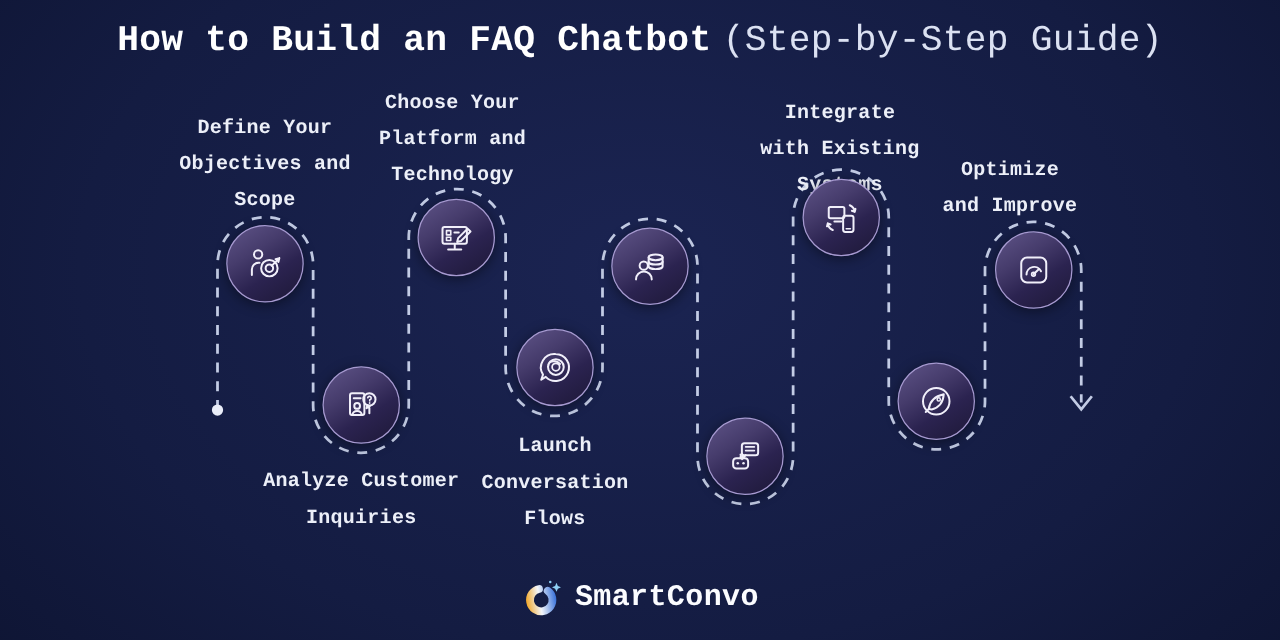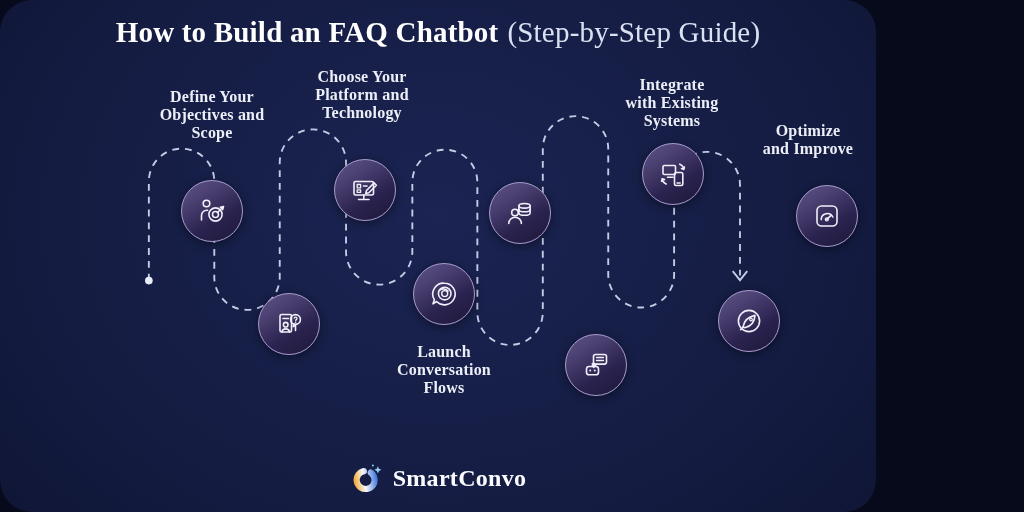--- a/index.html
+++ b/index.html
@@ -1,38 +1,37 @@
 <!DOCTYPE html>
 <html><head>
 <meta charset="utf-8">
 <style>
   html,body{margin:0;padding:0;background:#060a1a;}
   .canvas{
-    position:relative;width:876px;height:512px;overflow:hidden;
-    font-family:Liberation Serif, serif;
+    position:relative;width:1024px;height:512px;overflow:hidden;
+    font-family:Liberation Mono, monospace;
     background:radial-gradient(95% 130% at 50% 42%, #1b2452 0%, #141c42 46%, #0c122e 82%, #090e24 100%);
-    border-radius:32px;
   }
   
   .title{position:absolute;top:16px;left:0;width:100%;text-align:center;
     font-size:29px;color:#ffffff;letter-spacing:.2px;white-space:nowrap;}
   .title .main{font-weight:700;}
   .title .suffix{font-weight:300;color:#dbe1f2;margin-left:9px;}
   
   .path-svg{position:absolute;inset:0;}
   
   .circle{position:absolute;width:62px;height:62px;border-radius:50%;
     background:linear-gradient(148deg,#5f5488 0%,#463c6c 34%,#2b2350 62%,#1d1837 100%);
     border:1.6px solid #a79ad0;box-sizing:border-box;
     display:flex;align-items:center;justify-content:center;
     box-shadow:0 2px 10px rgba(0,0,0,.45);}
   .circle svg{width:36px;height:36px;stroke:#f1effa;fill:none;
     stroke-width:1.6;stroke-linecap:round;stroke-linejoin:round;}
   .label{position:absolute;width:190px;text-align:center;
-    font-size:16px;line-height:18px;font-weight:600;color:#ecefF8;
+    font-size:16px;line-height:29px;font-weight:600;color:#ecefF8;
     white-space:pre-line;letter-spacing:.2px;}
   
   .c1{left:181px;top:180px}.l1{left:117px;top:88px}
   .c2{left:258px;top:293px}.l2{left:194px;top:371px}
   .c3{left:334px;top:159px}.l3{left:267px;top:68px}
   .c4{left:413px;top:263px}.l4{left:349px;top:343px}
   .c5{left:489px;top:182px}.l5{left:424px;top:103px}
   .c6{left:565px;top:334px}.l6{left:500px;top:410px}
   .c7{left:642px;top:143px}.l7{left:577px;top:76px}
   .c8{left:718px;top:290px}.l8{left:655px;top:369px}
@@ -68,20 +67,22 @@
   <div class="circle c1">
     <svg viewBox="0 0 36 36">
       <circle cx="12.5" cy="10.5" r="3.3"></circle>
       <path d="M7.5 27 v-4.5 a5.3 5.3 0 0 1 5.3-5.3 h0.8"></path>
       <circle cx="21.5" cy="21.5" r="6.6"></circle>
       <circle cx="21.5" cy="21.5" r="3"></circle>
       <path d="M29.5 13.5 l-6.2 6.2 M29.5 13.5 l-0.8 3.1 M29.5 13.5 l-3.1 0.8"></path>
     </svg>
   </div>
 
+  <div class="label l2">Analyze Customer
+Inquiries</div>
   <div class="circle c2">
     <svg viewBox="0 0 36 36">
       <rect x="9" y="8.5" width="11.5" height="17.5" rx="1.6"></rect>
       <path d="M12 12.5 h5.5"></path>
       <circle cx="14.7" cy="18.7" r="2.3"></circle>
       <path d="M10.8 26 a4 4 0 0 1 7.8 0"></path>
       <circle cx="24.5" cy="13.5" r="4.9"></circle>
       <path d="M23 18 l-0.8 2.6 2.6-1.5 M24.5 20.6 v4"></path>
       <path d="M23.2 12.2 a1.4 1.4 0 1 1 1.6 1.7 v0.8 M24.7 16.2 v0.3" stroke-width="1.3"></path>
     </svg>

